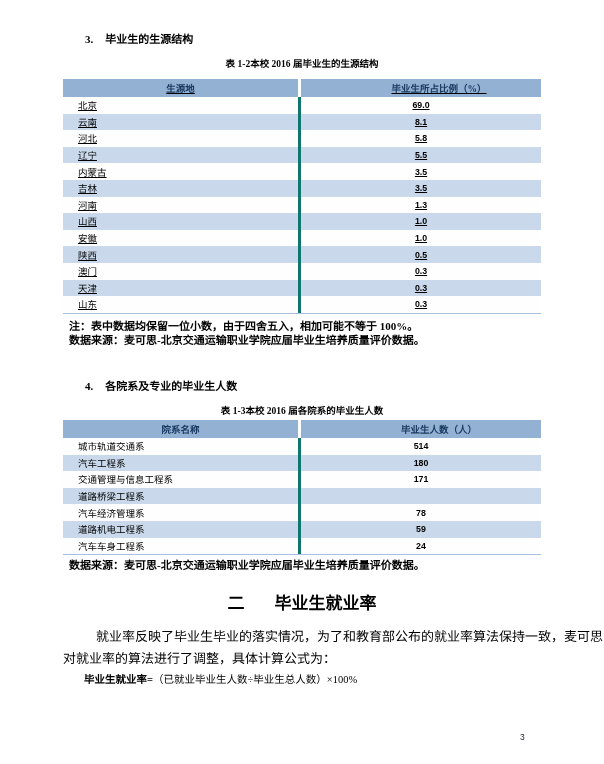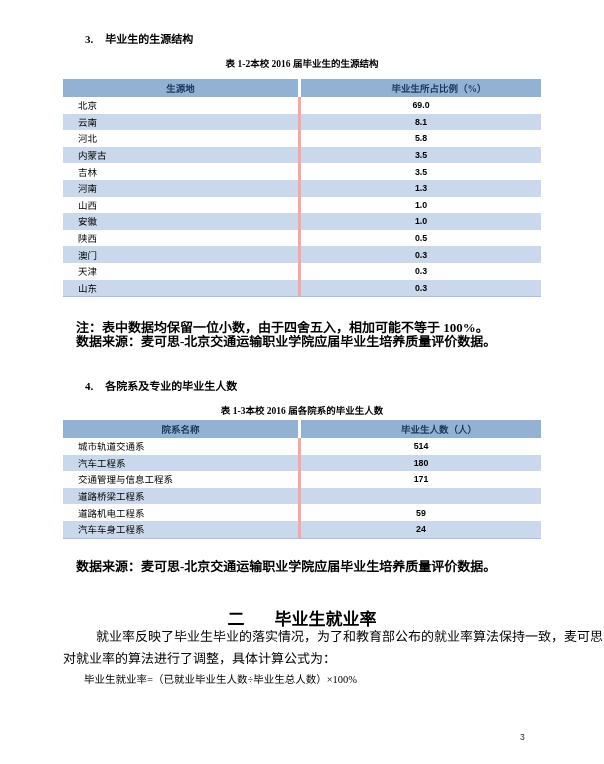--- a/index.html
+++ b/index.html
@@ -70,37 +70,37 @@
   .t-body .t-row {
     display: flex;
     height: 16.6px;
     align-items: center;
     background: #fefefe;
   }
   .t-body div.t-row:nth-of-type(even) { background: var(--stripe); }
   .t-row .c1 {
     width: 238px;
     padding-left: 15px;
-    border-right: 3px solid #fca5a5;
+    border-right: 3px solid #0f766e;
     height: 100%;
     display: flex; align-items: center;
   }
   .t-row .c2 {
     flex: 1;
     text-align: center;
     font-family: "Liberation Sans", "DejaVu Sans", sans-serif;
     font-size: 8.8px;
     font-weight: bold;
     height: 100%;
     display: flex; align-items: center; justify-content: center;
   }
   .tbl-note {
     position: absolute;
-    left: 76px;
-    font-size: 13px;
+    left: 69px;
+    font-size: 11px;
     font-weight: bold;
     white-space: nowrap;
   }
   .chapter-heading {
     position: absolute;
     left: 63px;
     width: 478px;
     text-align: center;
     font-size: 17px;
     font-weight: bold;
@@ -115,21 +115,21 @@
     line-height: 21.5px;
   }
   .body-par .par-line { white-space: nowrap; }
   .body-par .par-line.indent { text-indent: 33px; }
   .formula-line {
     position: absolute;
     left: 84px;
     font-size: 10.5px;
     white-space: nowrap;
   }
-  .formula-line .f-bold { font-weight: normal; }
+  .formula-line .f-bold { font-weight: bold; }
   .page-num {
     position: absolute;
     left: 520px;
     top: 732px;
     font-size: 8.5px;
     color: #1a1a2e;
     font-family: "Liberation Sans", "DejaVu Sans", sans-serif;
   }
 </style>
 </head>
@@ -138,21 +138,21 @@
 <div class="page">
 
   <div class="sec-heading" style="top:30px;text-align:right;">
     <span>3.</span><span class="sec-title">毕业生的生源结构</span>
   </div>
 
   <div class="tbl-caption" style="top:56px;">
     <span>表 1-2</span><span class="cap-text">本校 2016 届毕业生的生源结构</span>
   </div>
 
-  <div class="doc-table" style="top:79px;">
+  <div class="doc-table" style="top:79px;text-decoration:underline;">
     <div class="t-header">
       <div class="c1">生源地</div>
       <div class="c2">毕业生所占比例（%）</div>
     </div>
     <div class="t-body">
 
         <div class="t-row">
           <div class="c1">北京</div>
           <div class="c2">69.0</div>
         </div>
@@ -160,20 +160,24 @@
         <div class="t-row">
           <div class="c1">云南</div>
           <div class="c2">8.1</div>
         </div>
 
         <div class="t-row">
           <div class="c1">河北</div>
           <div class="c2">5.8</div>
         </div>
 
+        <div class="t-row">
+          <div class="c1">辽宁</div>
+          <div class="c2">5.5</div>
+        </div>
 
         <div class="t-row">
           <div class="c1">内蒙古</div>
           <div class="c2">3.5</div>
         </div>
 
         <div class="t-row">
           <div class="c1">吉林</div>
           <div class="c2">3.5</div>
         </div>
@@ -245,36 +249,40 @@
 
         <div class="t-row">
           <div class="c1">交通管理与信息工程系</div>
           <div class="c2">171</div>
         </div>
 
         <div class="t-row">
           <div class="c1">道路桥梁工程系</div>
         </div>
 
+        <div class="t-row">
+          <div class="c1">汽车经济管理系</div>
+          <div class="c2">78</div>
+        </div>
 
         <div class="t-row">
           <div class="c1">道路机电工程系</div>
           <div class="c2">59</div>
         </div>
 
         <div class="t-row">
           <div class="c1">汽车车身工程系</div>
           <div class="c2">24</div>
         </div>
       </div>
   </div>
 
   <div class="tbl-note" style="top:556px;">数据来源：麦可思-北京交通运输职业学院应届毕业生培养质量评价数据。</div>
 
-  <div class="chapter-heading" style="top:589px;margin-top:16px;">
+  <div class="chapter-heading" style="top:589px;">
     <span>二</span><span class="ch-title">毕业生就业率</span>
   </div>
 
   <div class="body-par" style="top:626px;">
     <div class="par-line indent">就业率反映了毕业生毕业的落实情况，为了和教育部公布的就业率算法保持一致，麦可思</div>
     <div class="par-line">对就业率的算法进行了调整，具体计算公式为：</div>
   </div>
 
   <div class="formula-line" style="top:671px;">
     <span class="f-bold">毕业生就业率=</span><span>（已就业毕业生人数÷毕业生总人数）×100%</span>

